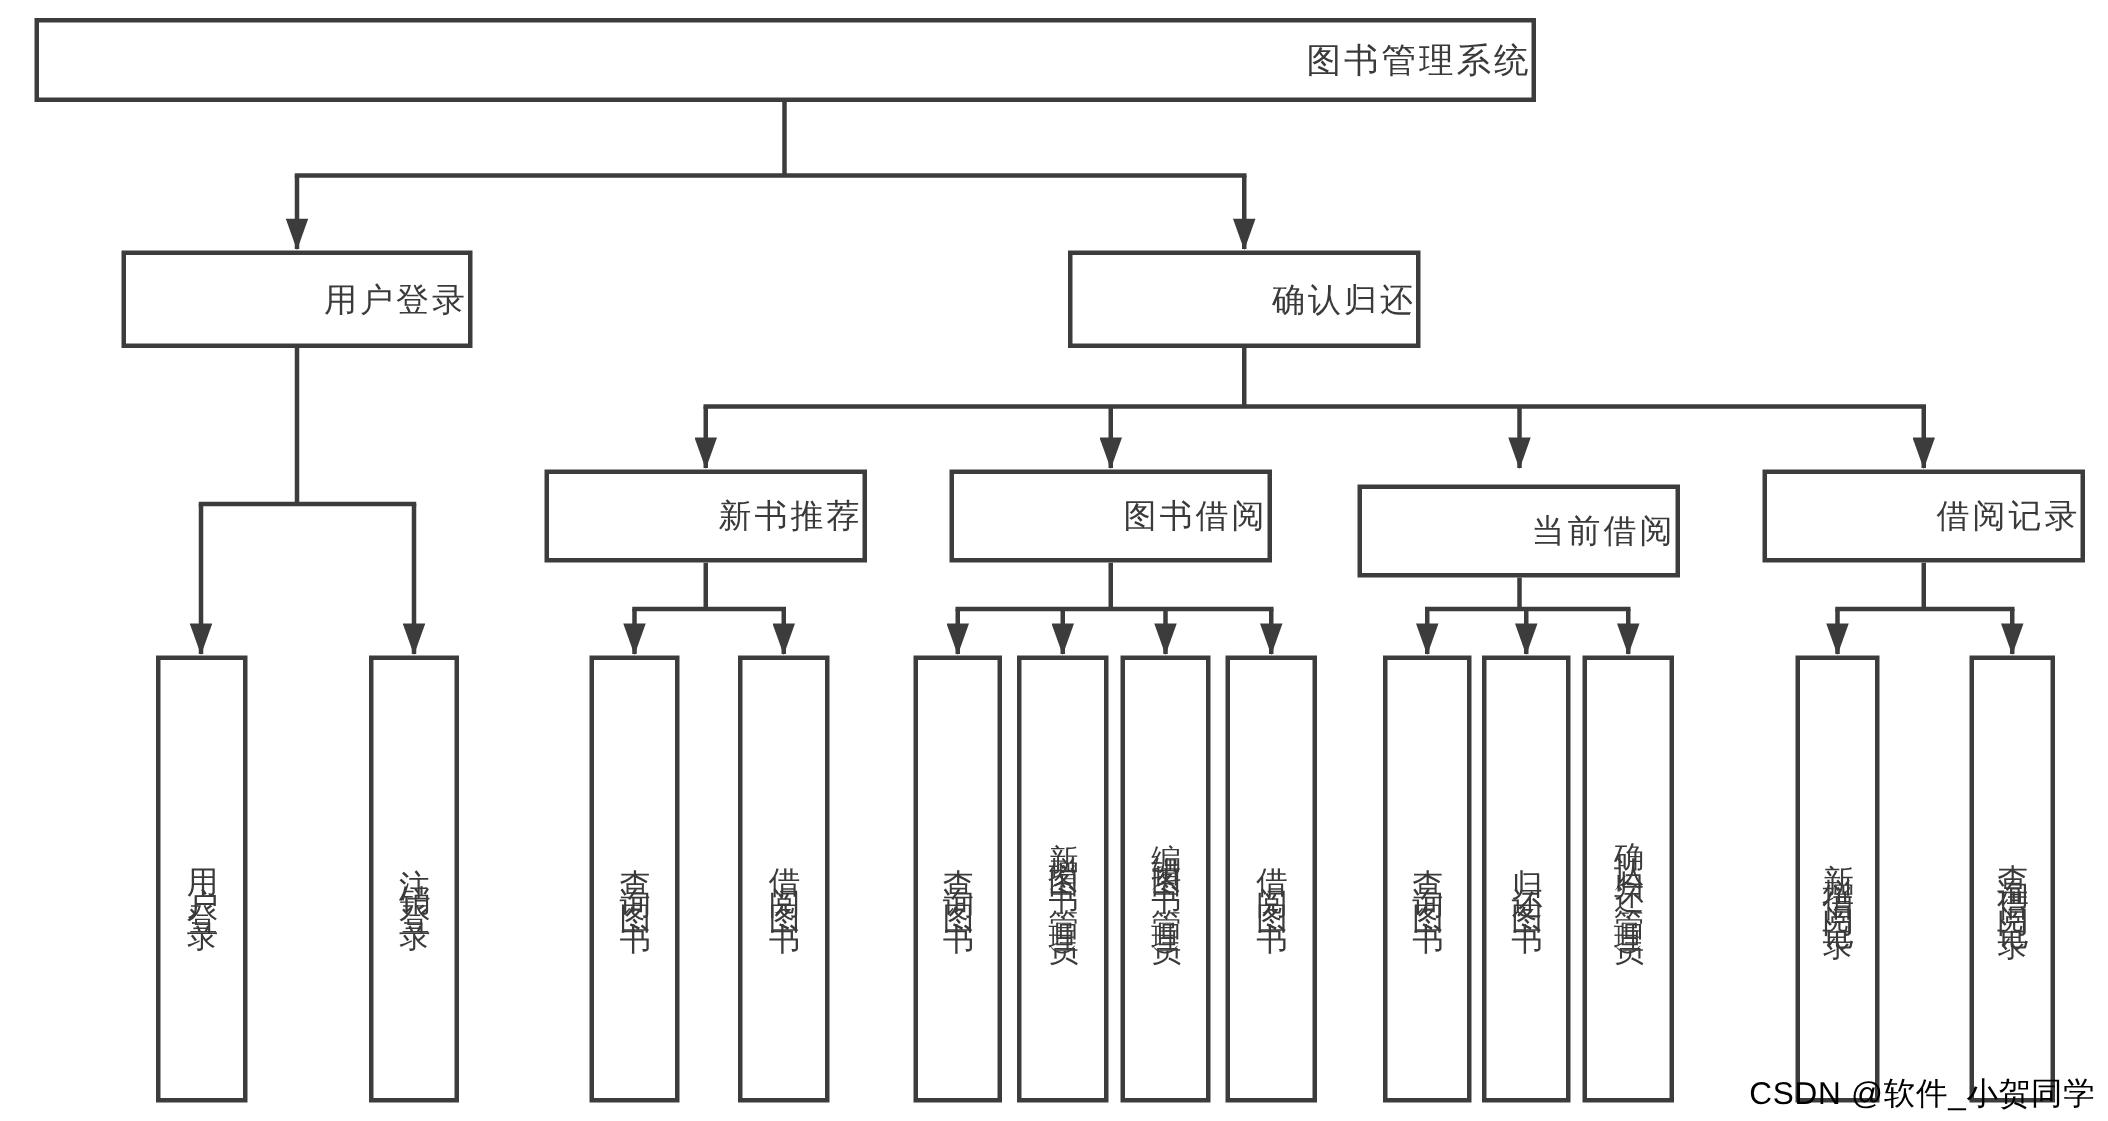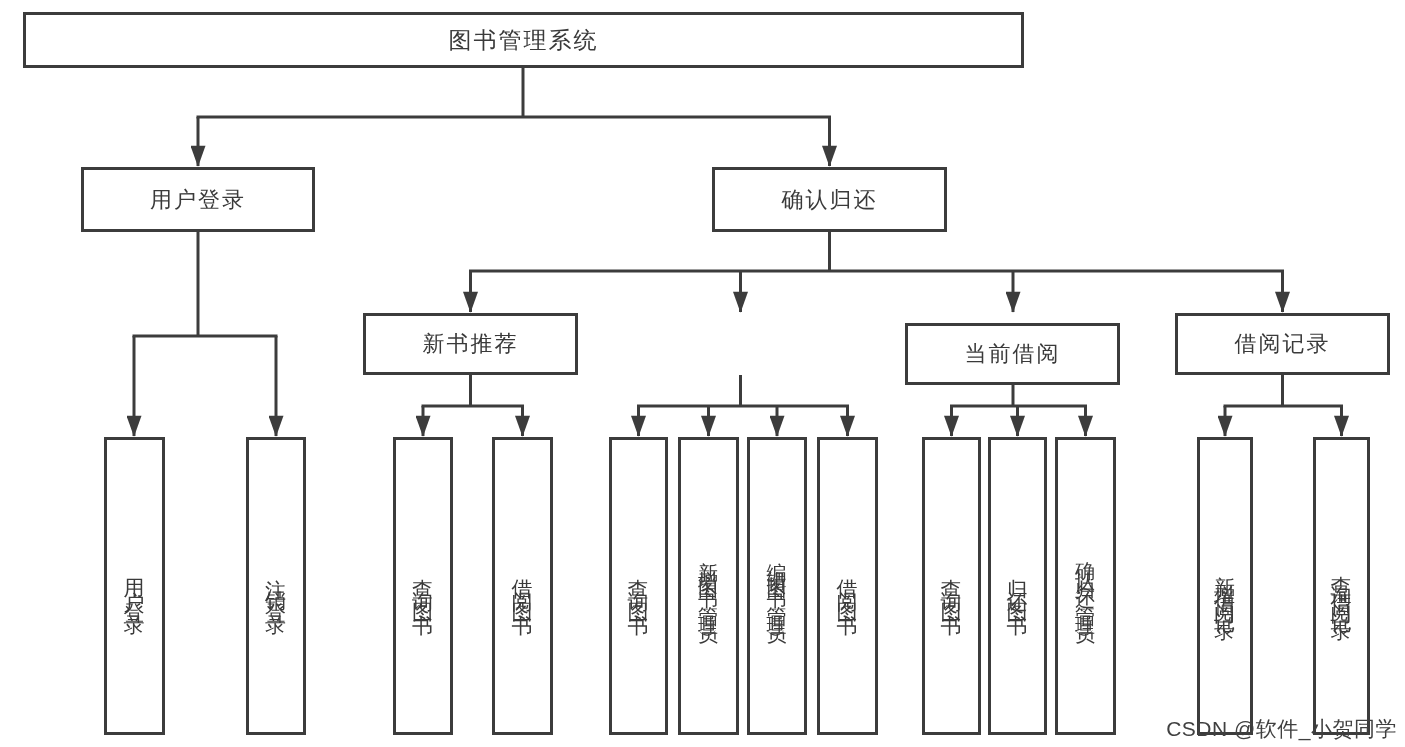--- a/index.html
+++ b/index.html
@@ -14,39 +14,39 @@
   .cl{stroke:#3c3c3c;stroke-width:3;fill:none;}
   .box{
     position:absolute;
     box-sizing:border-box;
     background:#ffffff;
     border:3px solid #3c3c3c;
     display:flex;align-items:center;justify-content:center;
     color:#3a3a3a;
     z-index:2;
   }
-  .h{font-size:22px;letter-spacing:2px;white-space:nowrap;}
+  .h{font-size:22px;letter-spacing:2px;white-space:nowrap;justify-content:flex-end;}
   .root{font-size:23px;}
   .lv2{top:167px;height:65px;}
   .lv3{top:313px;height:62px;}
   .leaf{top:437px;height:298px;}
   .leaf span{
     writing-mode:vertical-rl;
     text-orientation:mixed;
     line-height:1;
     font-size:21px;
   }
   .v4 span{letter-spacing:12px;}
   .v6 span{letter-spacing:9px;}
   .v9 span{font-size:20px;letter-spacing:9px;}
   .watermark{
     position:absolute;
     right:8px;top:715px;
     font-size:21px;
-    color:#404040;
+    color:#000000;
     letter-spacing:0.5px;
     z-index:5;
     white-space:nowrap;
     margin-left:18px;
   }
 </style>
 </head>
 <body>
 
 <div class="canvas">
@@ -105,20 +105,23 @@
   <div class="box h lv2" style="left:81px;width:234px;">
     <span>用户登录</span>
   </div>
   <div class="box h lv2" style="left:712px;width:235px;">
     <span>确认归还</span>
   </div>
 
   <div class="box h lv3" style="left:363px;width:215px;">
     <span>新书推荐</span>
   </div>
+  <div class="box h lv3" style="left:633px;width:215px;">
+    <span>图书借阅</span>
+  </div>
   <div class="box h lv3" style="left:905px;width:215px;margin-top:10px;">
     <span>当前借阅</span>
   </div>
   <div class="box h lv3" style="left:1175px;width:215px;">
     <span>借阅记录</span>
   </div>
 
   <div class="box leaf v4" style="left:104px;width:61px;">
     <span>用户登录</span>
   </div>

